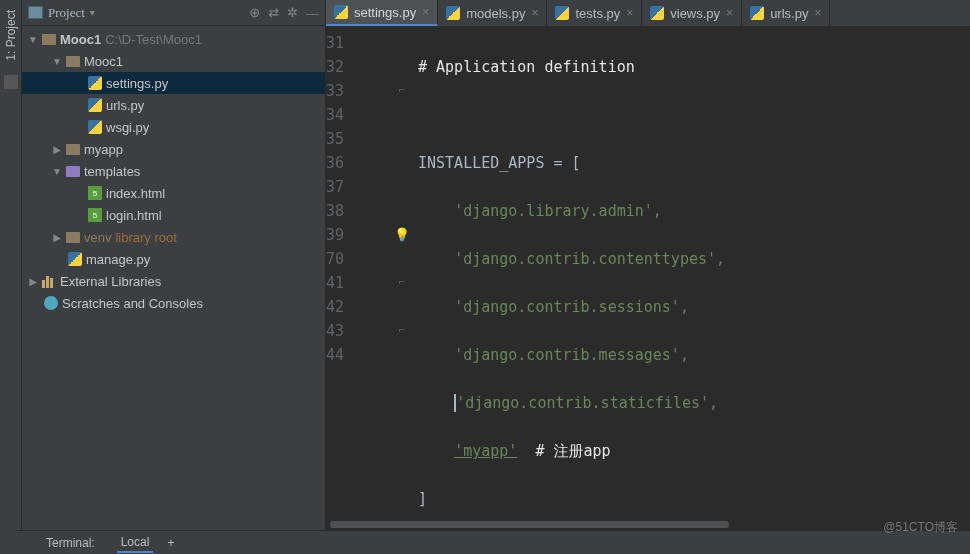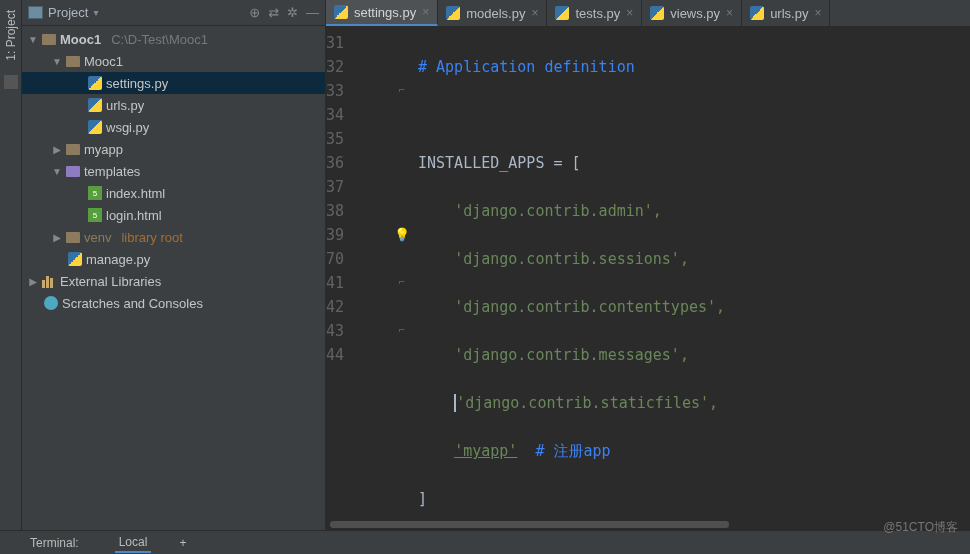--- a/index.html
+++ b/index.html
@@ -42,20 +42,21 @@
   flex-direction: column;
   border-right: 1px solid #2b2b2b;
 }
 .panel-header {
   height: 26px;
   display: flex;
   align-items: center;
   padding: 0 6px;
   border-bottom: 1px solid #2b2b2b;
   gap: 4px;
+  font-family: Liberation Serif, serif;
 }
 .panel-title {
   display: flex;
   align-items: center;
   gap: 5px;
   flex: 1;
 }
 .icon-sq {
   width: 15px; height: 13px;
   background: #6e8ca0;
@@ -75,21 +76,21 @@
   height: 22px;
   padding-left: 6px;
   gap: 4px;
   cursor: pointer;
   white-space: nowrap;
 }
 .tree-row.selected {
   background: #0d293e;
 }
 .tree-row .name { color: #c5c5c5; }
-.tree-row .extra { color: #787878; margin-left: 6px; }
+.tree-row .extra { color: #787878; }
 .tree-toggle { width: 10px; color: #888; font-size: 10px; display: inline-block; text-align: center; }
 .folder-icon {
   width: 14px; height: 11px;
   background: #8c7b5f;
   border-radius: 1px;
 }
 .folder-icon.purple { background: #8e7cc3; }
 .py-icon {
   width: 14px; height: 14px;
   background: linear-gradient(135deg, #3672a3 50%, #ffd43b 50%);
@@ -166,34 +167,34 @@
 }
 .gut-extra .bulb { color: #f2c55c; font-size: 13px; }
 .gut-extra .fold { color: #606366; font-size: 11px; }
 .code-lines {
   flex: 1;
   line-height: 24px;
   padding-top: 4px;
   white-space: pre;
   color: #a9b7c6;
 }
-.c-comment { color: #3b82f6; }
+.c-comment { color: #e5e5e5; }
 .c-string { color: #6a8759; }
 .c-op { color: #a9b7c6; }
 .c-caret { border-left: 2px solid #a9b7c6; }
 .c-underline { text-decoration: underline; text-decoration-color: #6a8759; }
 .bottom-bar {
   position: absolute;
-  bottom: 0; left: 0; right: 0;
+  bottom: 0; left: 16px; right: 0;
   height: 24px;
   background: #3c3f41;
   display: flex;
   align-items: center;
   padding-left: 30px;
-  gap: 28px;
+  gap: 14px;
   border-top: 1px solid #2b2b2b;
   font-size: 12px;
   color: #bbb;
 }
 .bottom-bar .local { border-bottom: 2px solid #4a88c7; padding: 2px 4px; margin-left: 8px; }
 .watermark {
   position: absolute;
   bottom: 18px; right: 12px;
   color: #777; font-size: 12px;
 }
@@ -366,23 +367,23 @@
         <div>&nbsp;</div>
         <div class="fold">⌐</div>
         <div>&nbsp;</div>
         <div class="fold">⌐</div>
         <div>&nbsp;</div>
       </div>
       <div class="code-lines">
 <div><span class="c-comment"># Application definition</span></div>
 <div>&nbsp;</div>
 <div><span class="c-op">INSTALLED_APPS = [</span></div>
-<div>    <span class="c-string">'django.contrib.admin',</span></div>
+<div>    <span class="c-string">'django.library.admin',</span></div>
+<div>    <span class="c-string">'django.contrib.contenttypes',</span></div>
 <div>    <span class="c-string">'django.contrib.sessions',</span></div>
-<div>    <span class="c-string">'django.contrib.contenttypes',</span></div>
 <div>    <span class="c-string">'django.contrib.messages',</span></div>
 <div>    <span class="c-caret"></span><span class="c-string">'django.contrib.staticfiles',</span></div>
 <div>    <span class="c-string c-underline">'myapp'</span>  <span class="c-comment"># 注册app</span></div>
 <div><span class="c-op">]</span></div>
 
 
 
       </div>
     </div>
   </div>

